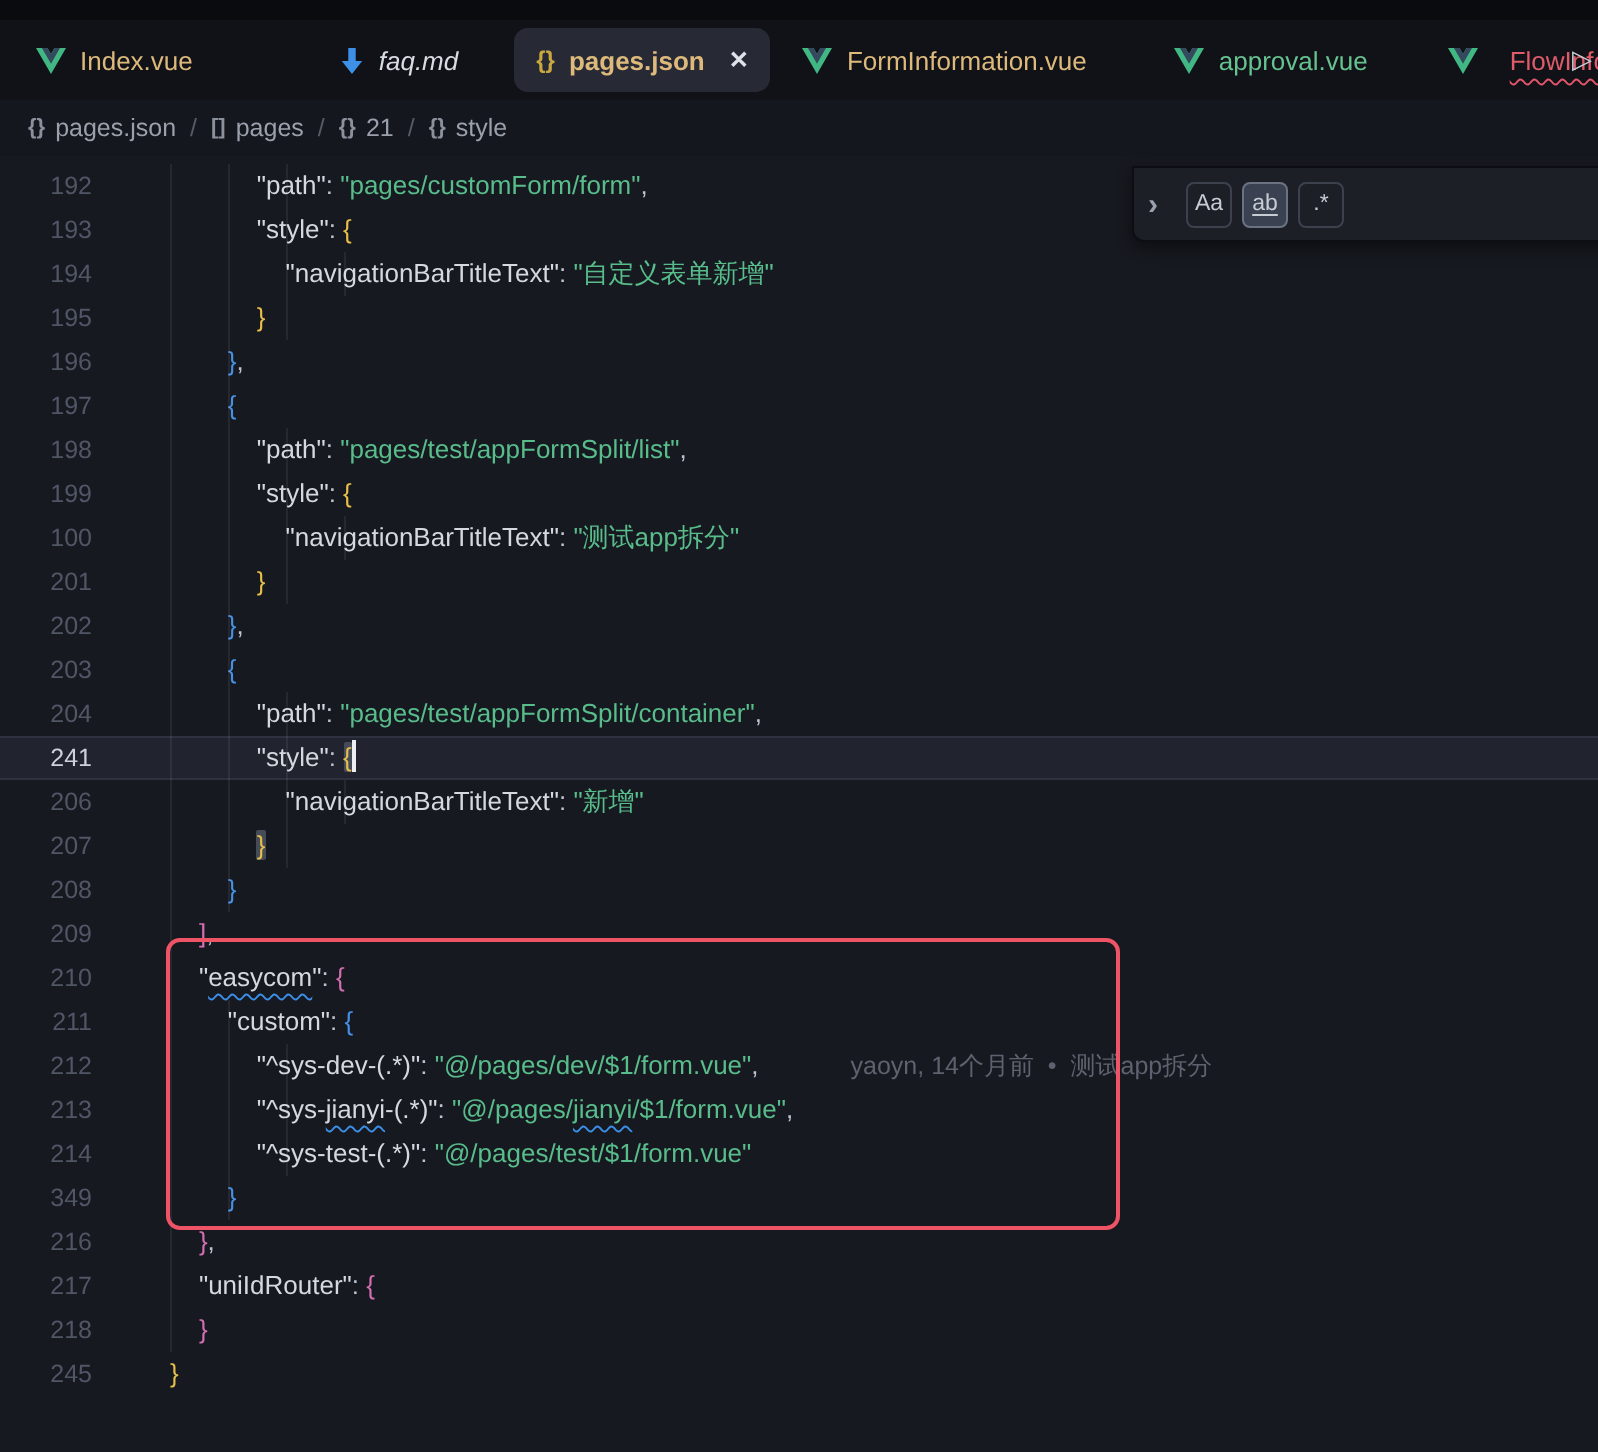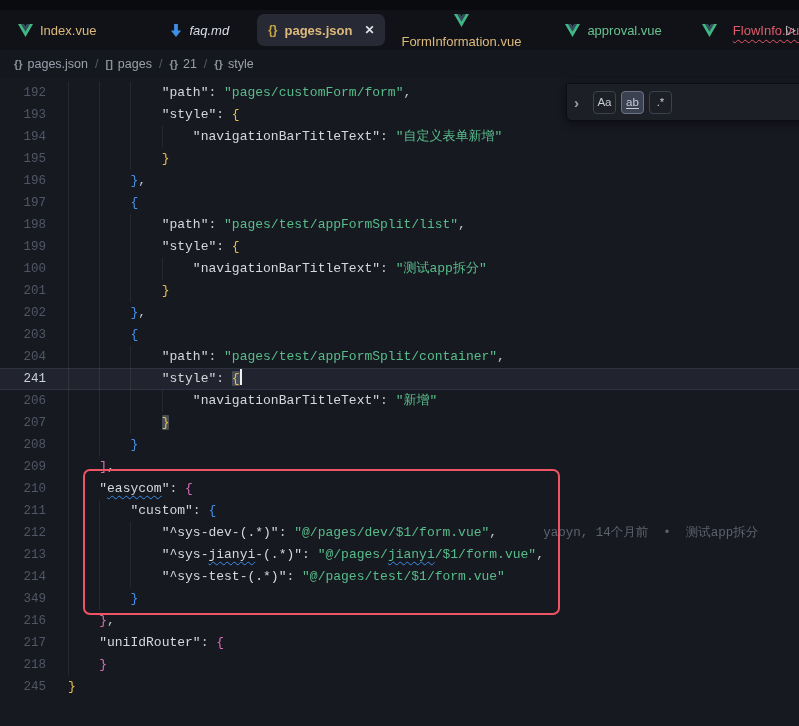--- a/index.html
+++ b/index.html
@@ -33,21 +33,21 @@
 
   
   .breadcrumb{height:28px;background:#15171e;display:flex;align-items:center;padding-left:14px;font-size:12.5px;color:#9aa0ac;gap:7px;}
   .crumb{display:flex;align-items:center;gap:5px;cursor:pointer;}
   .crumb .icon-file{color:#c9a93f;}
   .crumb .icon-sym{color:#8a909c;}
   .crumb-sep{color:#565b66;}
 
   
   .editor{position:relative;height:648px;padding-top:4px;}
-  .line{display:flex;height:22px;line-height:22px;font-family:Liberation Mono, monospace;font-size:13px;color:var(--key);position:relative;cursor:text;}
+  .line{display:flex;height:22px;line-height:22px;font-family:Liberation Sans, sans-serif;font-size:13px;color:var(--key);position:relative;cursor:text;gap:17px;}
   .num{width:46px;text-align:right;color:#515666;flex:0 0 46px;font-size:12.5px;}
   .line.cur{background:#21242e;box-shadow:inset 0 1px 0 #2d3140,inset 0 -1px 0 #2d3140;}
   .line.cur .num{color:#ccd1db;}
   .code-text{margin-left:22px;white-space:pre;position:relative;flex:1;}
   .gl{position:absolute;top:0;bottom:0;width:1px;background:rgba(255,255,255,0.065);}
   .tk-key{color:var(--key);}
   .tk-str{color:var(--string);}
   .tk-pun{color:var(--punct);}
   .tk-y{color:var(--bracket1);}
   .tk-b{color:var(--bracket3);}
@@ -93,21 +93,21 @@
             <path d="M4 0h4v7h3.5L6 14 .5 7H4z" fill="#3e8fe6"></path>
           </svg>
         </span>
         <span class="tab-label lbl-preview">faq.md</span>
       </div>
       <div class="tab active" style="margin-right: 16px;">
         <span class="icon-json">{}</span>
         <span class="tab-label lbl-modified">pages.json</span>
         <span class="close">✕</span>
       </div>
-      <div class="tab" style="margin-right: 44px; flex-direction: column;">
+      <div class="tab" style="margin-right: 44px;">
         <span>
           <svg width="15" height="13" viewBox="0 0 256 221">
             <path fill="#41b883" d="M204.8 0H256L128 220.8 0 0h97.92L128 51.2 157.44 0z"></path>
             <path fill="#34495e" d="M50.56 0 128 133.12 204.8 0h-47.36L128 51.2 97.92 0z"></path>
           </svg>
         </span>
         <span class="tab-label lbl-modified">FormInformation.vue</span>
       </div>
       <div class="tab" style="margin-right: 40px;">
         <span>

